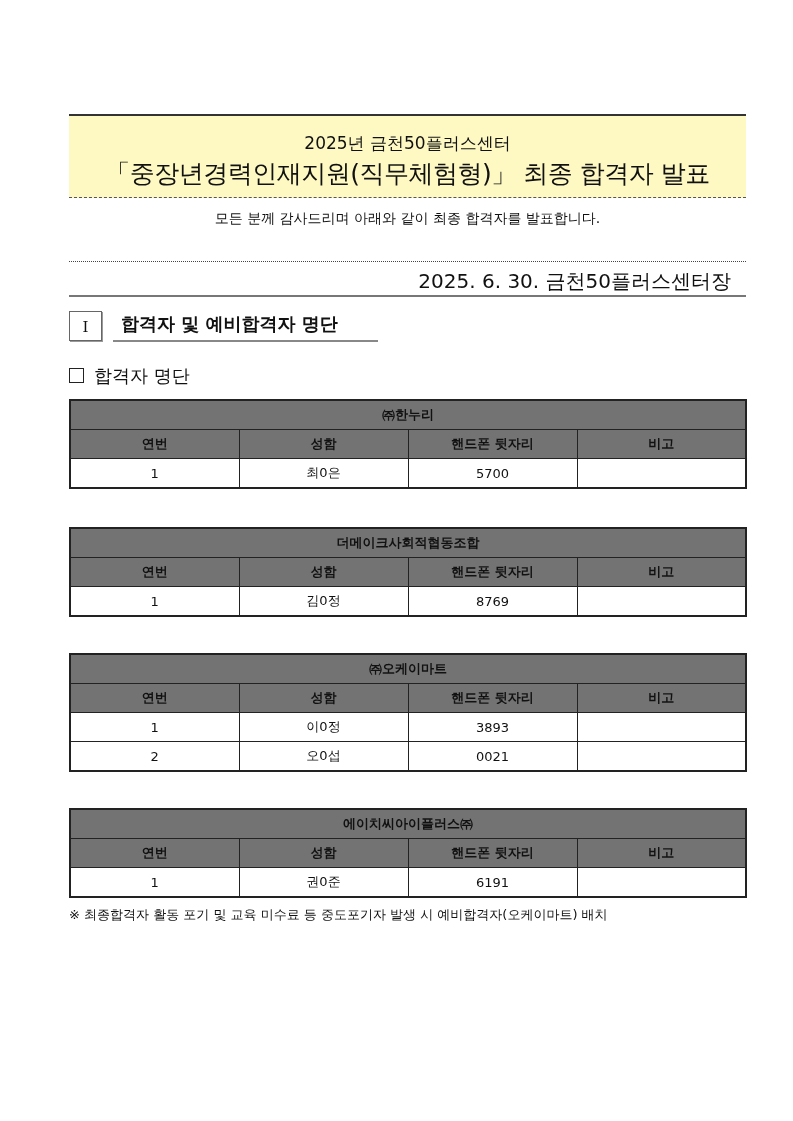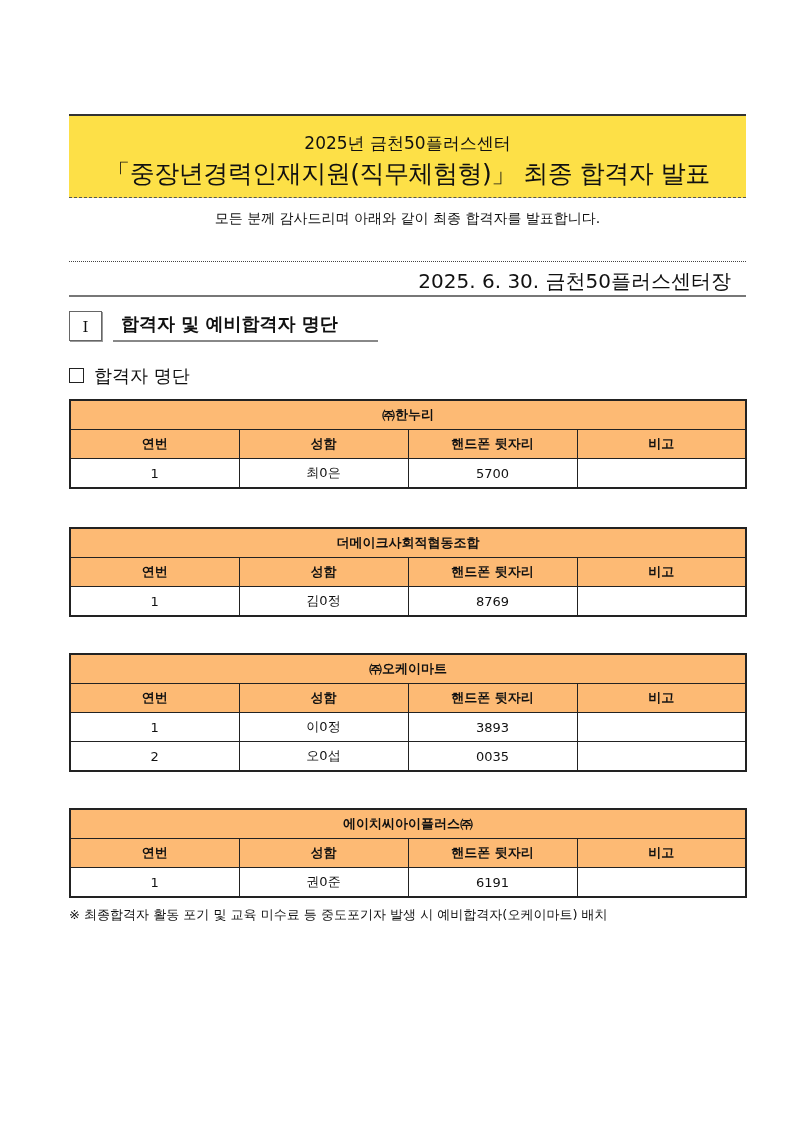--- a/index.html
+++ b/index.html
@@ -1,31 +1,31 @@
 <!DOCTYPE html>
 <html><head>
 <meta charset="utf-8">
 <style>
   html, body { margin:0; padding:0; background:#fff; }
   body { width:793px; height:1121px; position:relative; font-family:"DejaVu Sans", sans-serif; color:#111; overflow:hidden; }
   .abs { position:absolute; }
-  .title-box { left:69px; top:114px; width:677px; height:84px; background:#fde047; border-top:2px solid #333; border-bottom:1px dashed #555; box-sizing:border-box; text-align:center; }
+  .title-box { left:69px; top:114px; width:677px; height:84px; background:#fef9c3; border-top:2px solid #333; border-bottom:1px dashed #555; box-sizing:border-box; text-align:center; }
   .title-line1 { font-size:17px; margin-top:16px; }
   .title-line2 { font-size:25px; font-weight:normal; margin-top:2px; letter-spacing:-0.5px; }
   .intro { left:69px; top:206px; width:677px; text-align:center; font-size:14px; line-height:24px; }
   .dotline { left:69px; width:677px; height:0; border-top:1px dotted #444; }
   .dateline { left:69px; top:268px; width:662px; text-align:right; font-size:20px; }
   .hrule { left:69px; top:295px; width:677px; height:2px; background:#777; }
   .roman-box { left:69px; top:311px; width:33px; height:30px; border:1px solid #666; box-shadow:1px 1px 0 #999; text-align:center; line-height:30px; font-family:"DejaVu Serif", serif; font-size:15px; box-sizing:border-box; }
   .section-title { left:113px; top:312px; width:265px; font-size:18px; font-weight:bold; padding-left:8px; height:30px; border-bottom:2px solid #888; box-sizing:border-box; }
   .sub-title { left:69px; top:364px; font-size:18px; font-weight:normal; }
   .sub-title .box { display:inline-block; width:13px; height:13px; border:1.5px solid #222; margin-right:10px; vertical-align:-1px; }
   table.grp { position:absolute; left:69px; width:678px; border-collapse:collapse; border:2px solid #222; font-size:13px; }
   table.grp td, table.grp th { border:1px solid #222; height:28px; text-align:center; padding:0; }
-  table.grp th { background:#fdba74; font-weight:bold; }
+  table.grp th { background:#737373; font-weight:bold; }
   table.grp th.co { font-weight:bold; }
   table.grp col { width:25%; }
   .note { left:69px; top:906px; font-size:13px; }
 </style>
 </head>
 <body>
 
 <div class="abs title-box">
   <div class="title-line1">2025년 금천50플러스센터</div>
   <div class="title-line2">「중장년경력인재지원(직무체험형)」 최종 합격자 발표</div>
@@ -114,21 +114,21 @@
       </tr>
   <tr>
         <td>1</td>
         <td>이0정</td>
         <td>3893</td>
         <td></td>
       </tr>
   <tr>
         <td>2</td>
         <td>오0섭</td>
-        <td>0035</td>
+        <td>0021</td>
         <td></td>
       </tr>
 </tbody>
   </table>
 
 <table class="grp" style="top:808px;">
   <colgroup>
       <col>
       <col>
       <col>

